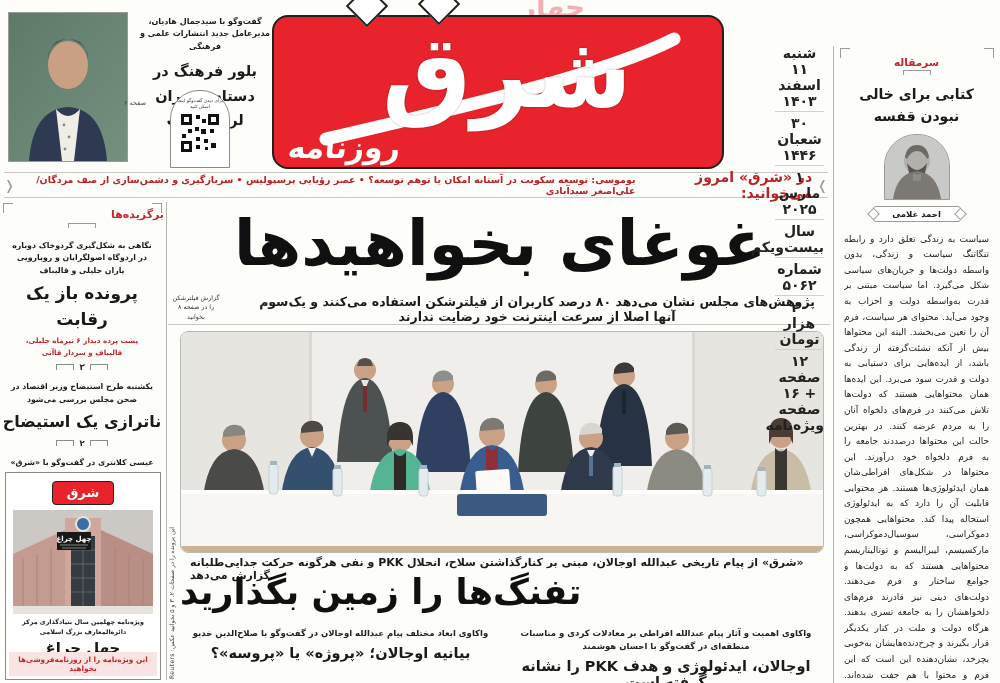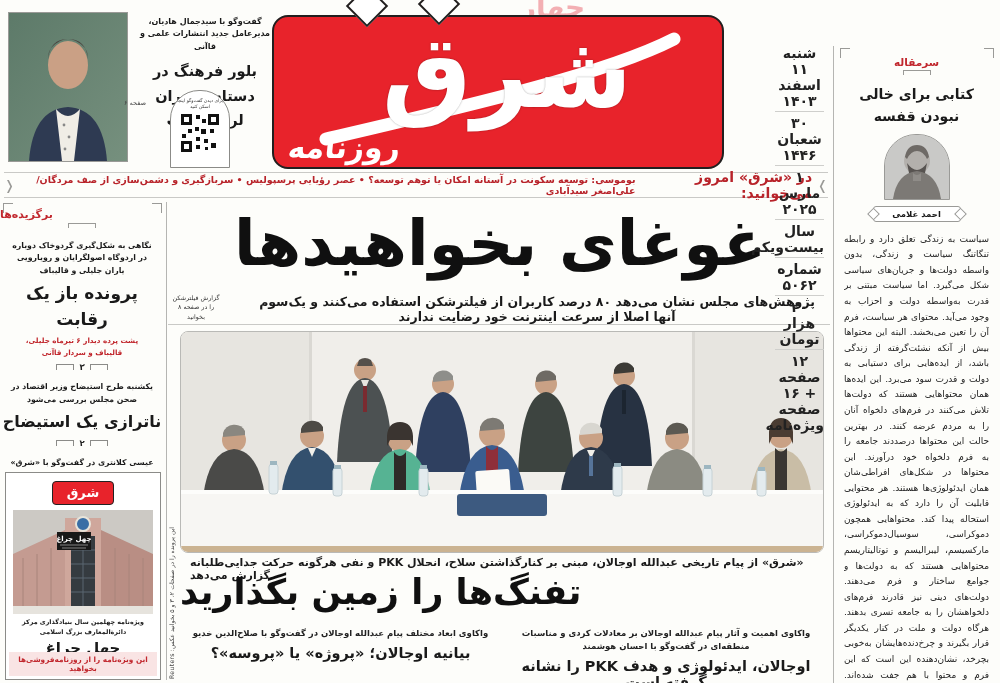--- a/index.html
+++ b/index.html
@@ -46,21 +46,21 @@
 
   
   .kicker2{left:190px;top:556px;width:624px;font-size:11px;font-weight:900;text-align:left;}
   .headline2{left:180px;top:572px;width:640px;font-size:35px;font-weight:900;text-align:left;color:#101010;}
   .subcard{top:627px;}
   .subcard .k{font-size:8.5px;font-weight:bold;line-height:1.55;text-align:center;color:#222;}
   .subcard .t{font-size:14.5px;font-weight:900;text-align:center;margin-top:5px;}
 
   
   .sidebar{left:0;top:200px;width:164px;}
-  .sb-head{font-size:11px;font-weight:900;color:#c1272d;text-align:left;letter-spacing:2px;}
+  .sb-head{font-size:11px;font-weight:900;color:#c1272d;text-align:right;letter-spacing:2px;}
   .sb-kicker{font-size:7.8px;font-weight:bold;line-height:1.6;text-align:center;padding:0 8px;}
   .sb-title{font-weight:900;text-align:center;line-height:1.5;}
   .sb-note{font-size:7.2px;font-weight:bold;color:#c1272d;text-align:center;line-height:1.6;padding:0 14px;}
   .pgmark{display:flex;align-items:center;justify-content:center;gap:5px;margin-top:4px;}
   .pgmark .bar{width:16px;border-top:1px solid #8b8b88;height:5px;border-left:1px solid #8b8b88;border-right:1px solid #8b8b88;}
   .pgmark .n{font-size:8.5px;font-weight:bold;color:#222;}
 
   
   .adbox{left:5px;top:472px;width:154px;height:206px;border:1px solid #8b8b88;background:#fff;}
   .mini-logo{margin:8px auto 0;width:60px;height:22px;background:#e8232b;border:1px solid #222;border-radius:4px;
@@ -107,21 +107,21 @@
       <path d="M39 46 q2 -20 20 -20 q18 0 20 20 q0 -8 -4 -12 q-8 -8 -16 -8 q-8 0 -16 8 q-4 4 -4 12z" fill="#4a4440"></path>
       <path d="M20 148 q4 -52 39 -54 q35 2 39 54z" fill="#2e3a52"></path>
       <path d="M47 96 q12 14 24 0 l-6 52 h-12z" fill="#f0ede6"></path>
       <circle cx="55" cy="112" r="1.4" fill="#888"></circle>
         <circle cx="60" cy="124" r="1.4" fill="#888"></circle>
         <circle cx="56" cy="136" r="1.4" fill="#888"></circle>
     </svg>
   </div>
 
   <div class="abs promo-text">
-    <div class="promo-kicker">گفت‌وگو با سیدجمال هادیان، مدیرعامل جدید انتشارات علمی و قاآنی</div>
+    <div class="promo-kicker">گفت‌وگو با سیدجمال هادیان، مدیرعامل جدید انتشارات علمی و فرهنگی</div>
     <div class="promo-title">بلور فرهنگ در دستان مدیران لرزان‌دست</div>
   </div>
   <div class="abs promo-pageref">صفحه ۶</div>
 
   <div class="abs qr-arch">
     <div class="qr-cap">برای دیدن گفت‌وگو اینجا اسکن کنید</div>
     <svg width="40" height="40" viewBox="0 0 40 40" style="display:block;margin:2px auto">
       <rect width="40" height="40" fill="#fff"></rect>
       <rect x="1" y="1" width="11" height="11" fill="#111"></rect>
         <rect x="4" y="4" width="5" height="5" fill="#fff"></rect>
@@ -256,21 +256,21 @@
           <rect x="577" y="135" width="7" height="4"></rect>
         </g>
     </svg>
   </div>
   <div class="abs vcredit">این پرونده را در صفحات ۲، ۳ و ۵ بخوانید   عکس: Reuters</div>
 
   <div class="abs kicker2">«شرق» از پیام تاریخی عبدالله اوجالان، مبنی بر کنارگذاشتن سلاح، انحلال PKK و نفی هرگونه حرکت جدایی‌طلبانه گزارش می‌دهد</div>
   <div class="abs headline2">تفنگ‌ها را زمین بگذارید</div>
 
   <div class="abs subcard" style="left:505px;width:322px;">
-    <div class="k">واکاوی اهمیت و آثار پیام عبدالله اوجالان بر معادلات کردی و مناسبات منطقه‌ای در گفت‌وگو با احسان هوشمند</div>
+    <div class="k">واکاوی اهمیت و آثار پیام عبدالله افراطی بر معادلات کردی و مناسبات منطقه‌ای در گفت‌وگو با احسان هوشمند</div>
     <div class="t">اوجالان، ایدئولوژی و هدف PKK را نشانه گرفته است</div>
   </div>
   <div class="abs subcard" style="left:188px;width:305px;">
     <div class="k">واکاوی ابعاد مختلف پیام عبدالله اوجالان در گفت‌وگو با صلاح‌الدین خدیو</div>
     <div class="t">بیانیه اوجالان؛ «پروژه» یا «پروسه»؟</div>
   </div>
 
   <div class="abs rule-v" style="left:166px;top:202px;height:478px;"></div>
   <div class="abs sidebar">
     <div class="corner c-tl" style="left:3px;top:3px;"></div>

